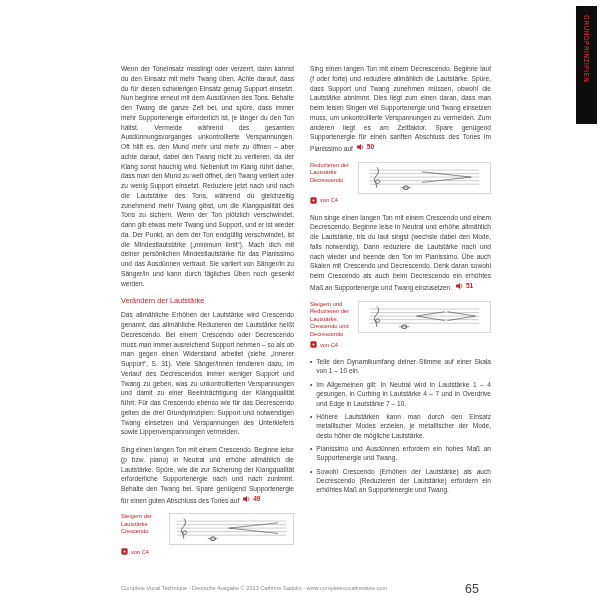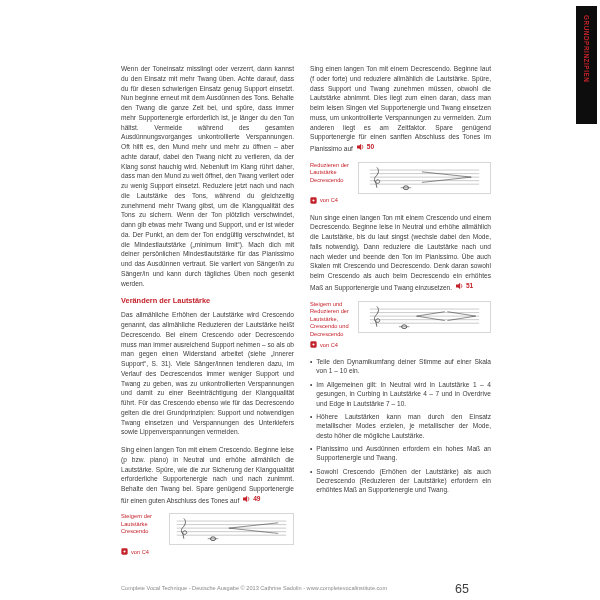--- a/index.html
+++ b/index.html
@@ -12,40 +12,40 @@
   .side-tab { position:absolute; top:6px; right:3px; width:21px; height:118px; background:#0d0d0d;
               display:flex; justify-content:center; align-items:flex-start; padding-top:9px; }
   .side-tab span { writing-mode:vertical-rl; color:#c4222a; font-weight:bold; font-size:6.3px;
                    letter-spacing:0.6px; }
 
   .col { position:absolute; top:64px; }
   .col-left  { left:121px; width:173px; }
   .col-right { left:310px; width:181px; }
 
   p.body { font-size:6.6px; line-height:1.48; color:#3d3d3d; text-align:justify; margin-bottom:8px; }
-  h2.heading { color:#c4222a; font-size:7.4px; font-weight:bold; margin:6px 0 5px; }
+  h2.heading { color:#c4222a; font-size:7.4px; font-weight:normal; margin:6px 0 5px; }
 
   .audio { display:inline-flex; align-items:center; gap:2px; color:#c4222a; font-weight:bold;
            font-size:6.6px; white-space:nowrap; vertical-align:baseline; margin-left:2px; }
   .audio svg { display:inline-block; }
 
   .exercise { display:flex; align-items:flex-start; margin:4px 0 3px; }
   .ex-label { width:48px; padding-right:5px; font-size:5.7px; line-height:1.32; color:#c4222a; }
   .staff-box { flex:1; border:1px solid #d7d7d7; background:#fff; height:32px; }
   .staff-box svg { width:100%; height:100%; display:block; }
 
   .caption { display:flex; align-items:center; gap:3px; color:#c4222a; font-size:5.7px;
              margin:2px 0 9px; }
 
   .bullet { display:flex; gap:4px; font-size:6.6px; line-height:1.42; color:#3d3d3d; margin-bottom:4px; }
   .bullet .dot { color:#3d3d3d; }
   .bullet .btxt { flex:1; text-align:justify; }
 
   .footer { position:absolute; left:121px; bottom:9px; width:340px; font-size:5.6px; color:#8a8a8a; }
-  .pageno { position:absolute; left:455px; bottom:4px; font-size:12.5px; color:#3d3d3d; }
+  .pageno { position:absolute; left:465px; bottom:4px; font-size:12.5px; color:#3d3d3d; }
 </style>
 </head>
 <body>
 
 <div class="page">
 
   <div class="side-tab">
     <span>GRUNDPRINZIPIEN</span>
   </div>
 

